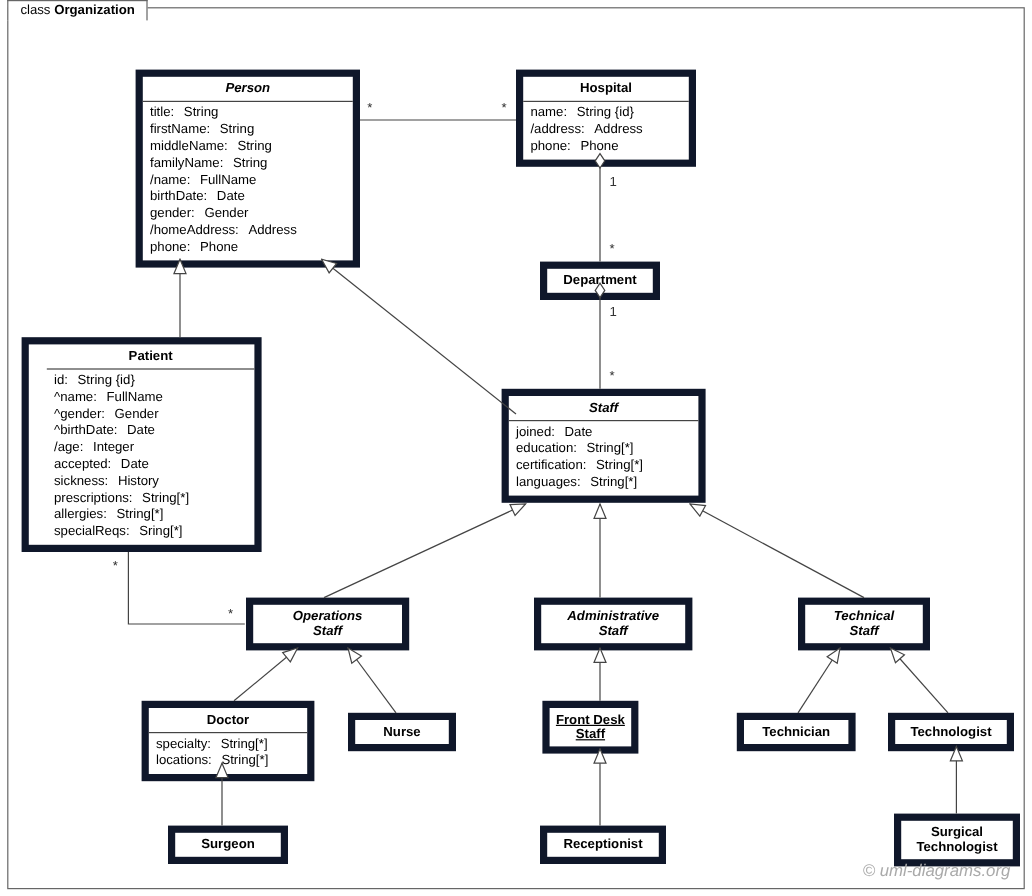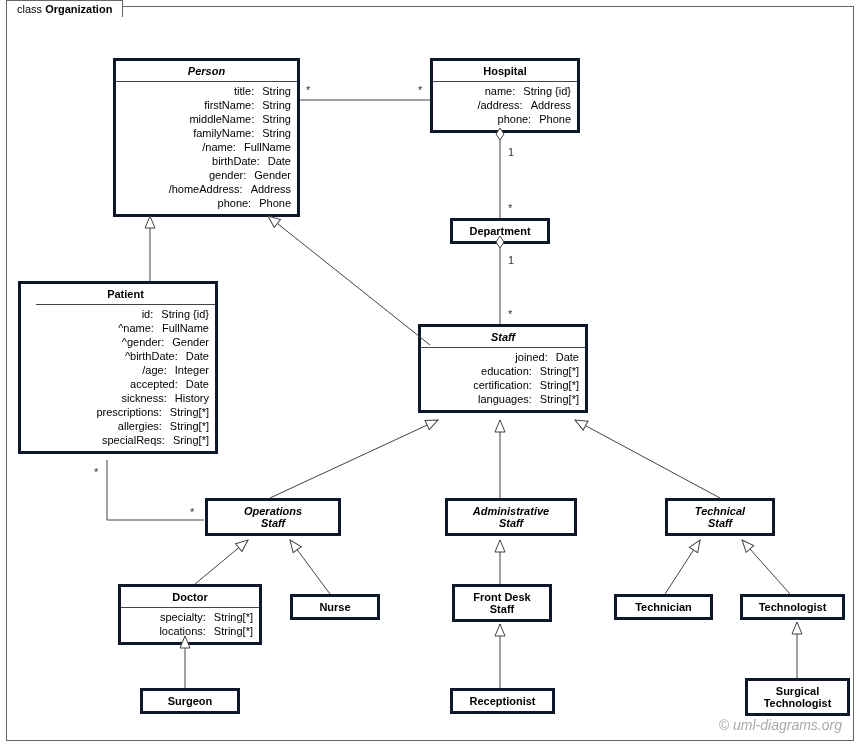--- a/index.html
+++ b/index.html
@@ -33,36 +33,36 @@
     border-bottom: none;
     padding: 2px 10px 2px 10px;
     font-style: normal;
     z-index: 5;
   }
   .tab .kw { font-weight: normal; }
   .tab .name { font-weight: bold; }
   
   .cls {
     position: absolute;
-    border: 3px solid #0f172a;
+    border: 6px solid #0f172a;
     background: #fff;
     box-sizing: border-box;
   }
   .cls .title {
     text-align: center;
     font-style: italic;
     font-weight: bold;
     padding: 4px 4px;
     border-bottom: 1px solid #444;
   }
   .cls .title.noline { border-bottom: none; }
   .cls .body {
     padding: 2px 6px 4px 6px;
   }
-  .row { display: flex; justify-content: flex-end; line-height: 14px;}
+  .row { display: flex; justify-content: flex-start; line-height: 14px;}
   .row .n { padding-right: 8px; white-space: nowrap;}
   .row .t { white-space: nowrap;}
   svg.lines { position:absolute; left:0; top:0; z-index:1; }
   .mlabel { position:absolute; font-size:11px; color:#333; background:transparent; }
   .copyright { position:absolute; right:18px; bottom:14px; color:#aaa; font-size:14px; font-style: italic;}
 </style>
 </head>
 <body>
 
 <div class="frame">
@@ -293,21 +293,21 @@
           <span class="n">locations:</span>
           <span class="t">String[*]</span>
         </div>
     </div>
   </div>
 
   <div class="cls" style="left:290px; top:594px; width:90px;">
     <div class="title noline" style="font-style:normal">Nurse</div>
   </div>
 
-  <div class="cls" style="left:452px; top:584px; width:100px;">
+  <div class="cls" style="left:452px; top:584px; width:80px;text-decoration:underline;">
     <div class="title noline" style="font-style:normal">
       <span>Front Desk</span><br>
       <span>Staff</span>
     </div>
   </div>
 
   <div class="cls" style="left:614px; top:594px; width:99px;">
     <div class="title noline" style="font-style:normal">Technician</div>
   </div>
 

